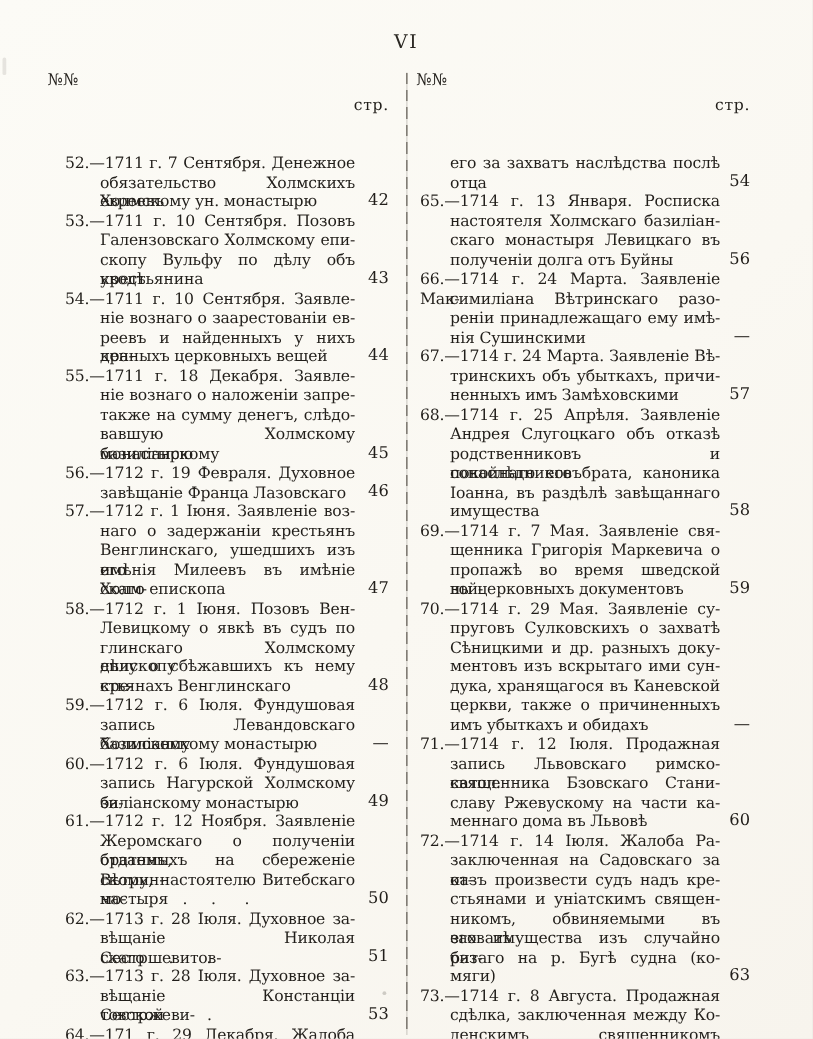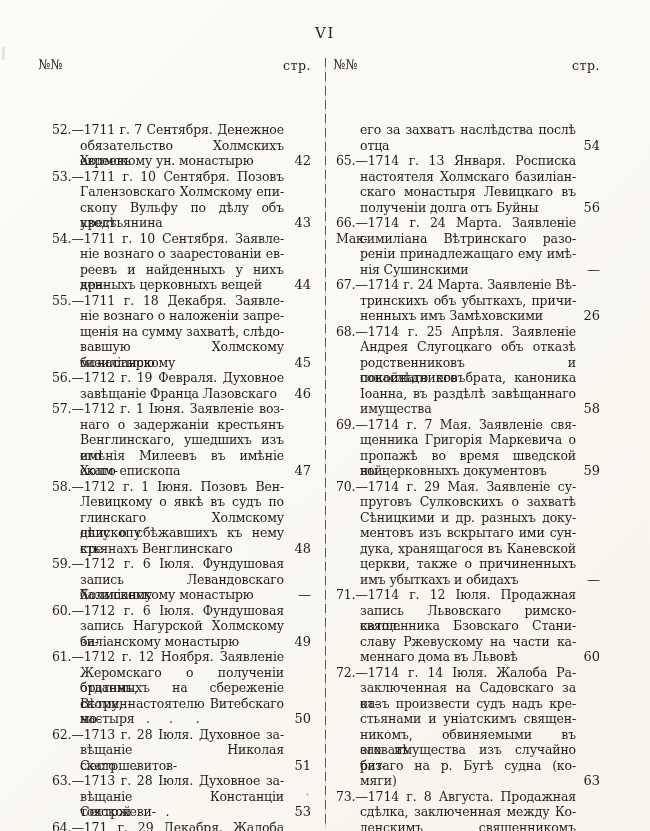--- a/index.html
+++ b/index.html
@@ -27,21 +27,21 @@
     background: repeating-linear-gradient(
       to bottom,
       #5a554d 0px, #5a554d 9px,
       rgba(90,85,77,0.25) 9px, rgba(90,85,77,0.25) 14px);
   }
   .col { position: absolute; top: 57px; }
   .col-left  { left: 38px;  width: 274px; --ni: 14px; --fw: 232px; --ci: 42px; --cw: 204px; }
   .col-right { left: 333px; width: 268px; --ni: 3px;  --fw: 240px; --ci: 27px; --cw: 216px; }
   .col-head { position: relative; height: 21px; }
   .col-head .nn  { position: absolute; left: 0; top: 0; font-size: 13px; }
-  .col-head .str { position: absolute; right: 1px; top: 1px; font-size: 12.5px; letter-spacing: 0.5px; }
+  .col-head .str { position: absolute; right: 1px; top: 19px; font-size: 12.5px; letter-spacing: 0.5px; }
   .entries { position: relative; margin-top: 44px; }
   .line { position: relative; height: 15.5px; line-height: 15.5px; font-size: 12.5px; letter-spacing: -0.15px; }
   .line .txt { display: inline-block; vertical-align: top; white-space: pre-wrap; }
   .line.first .txt { margin-left: var(--ni); width: var(--fw); }
   .line.cont  .txt { margin-left: var(--ci); width: var(--cw); }
   .line .txt.j { text-align: justify; -moz-text-align-last: justify; text-align-last: justify; }
   .line .pg {
     position: absolute; right: 1px; top: 0;
     font-size: 13px; line-height: 15.5px; letter-spacing: 0;
   }
@@ -69,21 +69,21 @@
         <div class="line first"><span class="txt j">53.—1711 г. 10 Сентября. Позовъ</span></div>
         <div class="line cont"><span class="txt j">Галензовскаго Холмскому епи-</span></div>
         <div class="line cont"><span class="txt j">скопу Вульфу по дѣлу объ уводѣ</span></div>
         <div class="line cont"><span class="txt">крестьянина</span><span class="pg">43</span></div>
         <div class="line first"><span class="txt j">54.—1711 г. 10 Сентября. Заявле-</span></div>
         <div class="line cont"><span class="txt j">ніе вознаго о заарестованіи ев-</span></div>
         <div class="line cont"><span class="txt j">реевъ и найденныхъ у нихъ кра-</span></div>
         <div class="line cont"><span class="txt">денныхъ церковныхъ вещей</span><span class="pg">44</span></div>
         <div class="line first"><span class="txt j">55.—1711 г. 18 Декабря. Заявле-</span></div>
         <div class="line cont"><span class="txt j">ніе вознаго о наложеніи запре-</span></div>
-        <div class="line cont"><span class="txt j">щенія на сумму захватѣ, слѣдо-</span></div>
+        <div class="line cont"><span class="txt j">также на сумму денегъ, слѣдо-</span></div>
         <div class="line cont"><span class="txt j">вавшую Холмскому базиліанскому</span></div>
         <div class="line cont"><span class="txt">монастырю</span><span class="pg">45</span></div>
         <div class="line first"><span class="txt j">56.—1712 г. 19 Февраля. Духовное</span></div>
         <div class="line cont"><span class="txt">завѣщаніе Франца Лазовскаго</span><span class="pg">46</span></div>
         <div class="line first"><span class="txt j">57.—1712 г. 1 Іюня. Заявленіе воз-</span></div>
         <div class="line cont"><span class="txt j">наго о задержаніи крестьянъ</span></div>
         <div class="line cont"><span class="txt j">Венглинскаго, ушедшихъ изъ его</span></div>
         <div class="line cont"><span class="txt j">имѣнія Милеевъ въ имѣніе Холм-</span></div>
         <div class="line cont"><span class="txt">скаго епископа</span><span class="pg">47</span></div>
         <div class="line first"><span class="txt j">58.—1712 г. 1 Іюня. Позовъ Вен-</span></div>
@@ -124,21 +124,21 @@
         <div class="line first"><span class="txt j">65.—1714 г. 13 Января. Росписка</span></div>
         <div class="line cont"><span class="txt j">настоятеля Холмскаго базиліан-</span></div>
         <div class="line cont"><span class="txt j">скаго монастыря Левицкаго въ</span></div>
         <div class="line cont"><span class="txt">полученіи долга отъ Буйны</span><span class="pg">56</span></div>
         <div class="line first"><span class="txt j">66.—1714 г. 24 Марта. Заявленіе Мак-</span></div>
         <div class="line cont"><span class="txt j">симиліана Вѣтринскаго разо-</span></div>
         <div class="line cont"><span class="txt j">реніи принадлежащаго ему имѣ-</span></div>
         <div class="line cont"><span class="txt">нія Сушинскими</span><span class="pg">—</span></div>
         <div class="line first"><span class="txt j">67.—1714 г. 24 Марта. Заявленіе Вѣ-</span></div>
         <div class="line cont"><span class="txt j">тринскихъ объ убыткахъ, причи-</span></div>
-        <div class="line cont"><span class="txt">ненныхъ имъ Замѣховскими</span><span class="pg">26</span></div>
+        <div class="line cont"><span class="txt">ненныхъ имъ Замѣховскими</span><span class="pg">57</span></div>
         <div class="line first"><span class="txt j">68.—1714 г. 25 Апрѣля. Заявленіе</span></div>
         <div class="line cont"><span class="txt j">Андрея Слугоцкаго объ отказѣ</span></div>
         <div class="line cont"><span class="txt j">родственниковъ и сонаслѣдниковъ</span></div>
         <div class="line cont"><span class="txt j">покойнаго его брата, каноника</span></div>
         <div class="line cont"><span class="txt j">Іоанна, въ раздѣлѣ завѣщаннаго</span></div>
         <div class="line cont"><span class="txt">имущества</span><span class="pg">58</span></div>
         <div class="line first"><span class="txt j">69.—1714 г. 7 Мая. Заявленіе свя-</span></div>
         <div class="line cont"><span class="txt j">щенника Григорія Маркевича о</span></div>
         <div class="line cont"><span class="txt j">пропажѣ во время шведской вой-</span></div>
         <div class="line cont"><span class="txt">ны церковныхъ документовъ</span><span class="pg">59</span></div>

